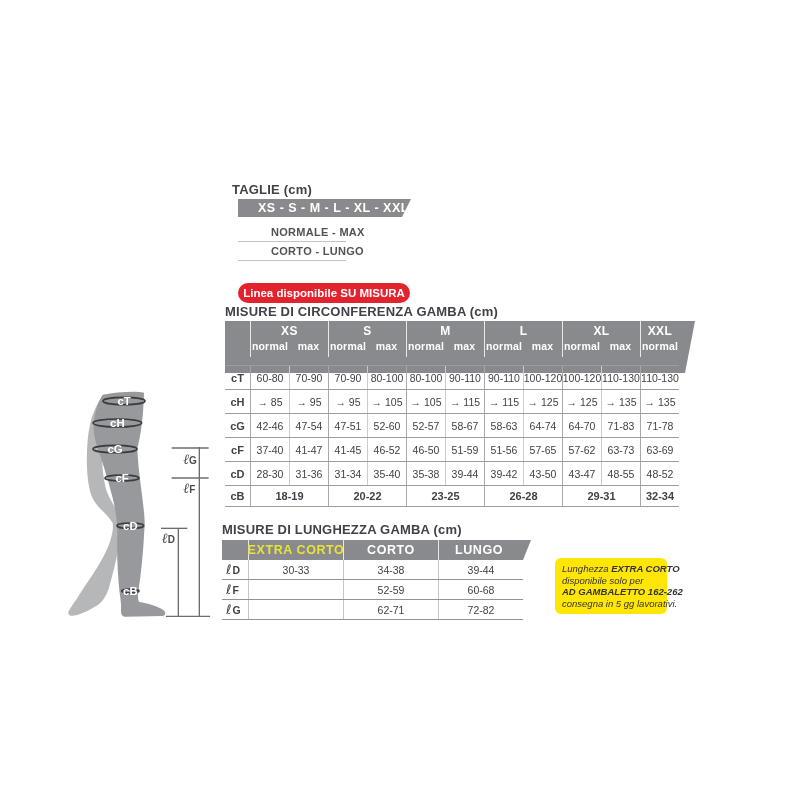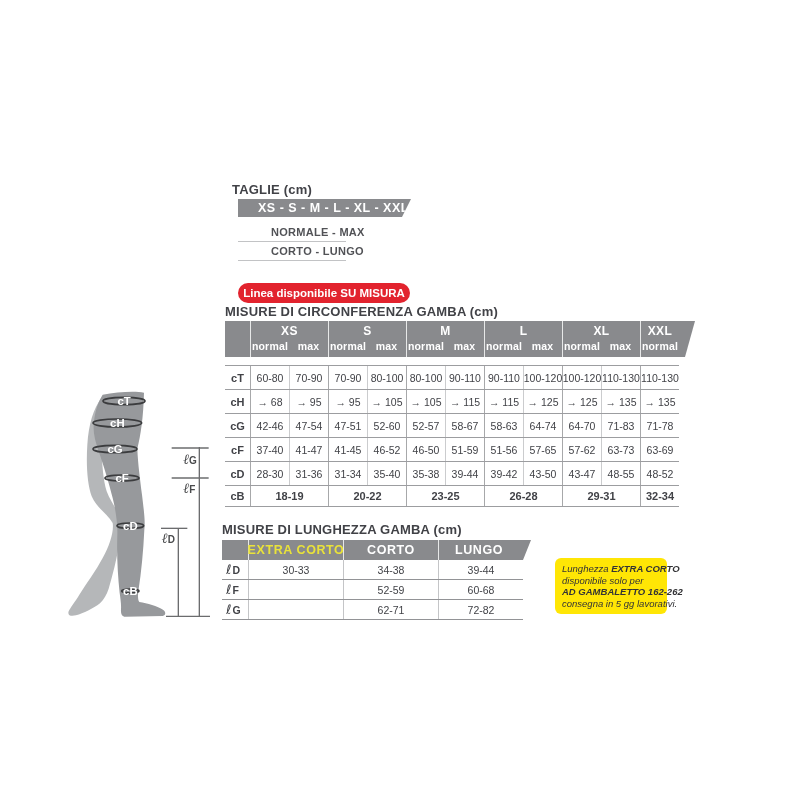--- a/index.html
+++ b/index.html
@@ -21,21 +21,21 @@
   }
   .mini-label{font-size:11px;font-weight:bold;color:#515256;letter-spacing:.3px;white-space:nowrap;margin-left:23px;}
   .thin-line{height:1px;background:#c2c3c5;}
   .red-banner{
     left:238px;top:267px;width:172px;height:20px;background:#e2232e;border-radius:10px;
     color:#fff;font-weight:bold;font-size:11.5px;line-height:20px;text-align:center;white-space:nowrap;margin-top:16px;
   }
 
   
   #circ-header{
-    left:225px;top:321px;width:470px;height:36px;background:#898a8d;
+    left:225px;top:321px;width:470px;height:52px;background:#898a8d;
     clip-path:polygon(0 0,100% 0,calc(100% - 10px) 100%,0 100%);
     display:grid;grid-template-columns:25px repeat(11,39px) 1fr;
     grid-template-rows:19px 17px;color:#fff;font-weight:bold;
   }
   .sz-cell{grid-row:1;display:flex;align-items:center;justify-content:center;
     font-size:12px;border-left:1px solid rgba(255,255,255,.8);letter-spacing:.4px;}
   .sub-cell{grid-row:2;display:flex;align-items:flex-start;justify-content:center;
     font-size:10.5px;letter-spacing:.2px;text-align:right;}
   .sub-first{border-left:1px solid rgba(255,255,255,.8);}
   #circ-body{left:225px;top:365px;width:454px;border-top:1px solid #9c9da0;}
@@ -190,21 +190,21 @@
       <div class="c-cell vb-dark">80-100</div>
       <div class="c-cell vb-light">90-110</div>
       <div class="c-cell vb-dark">90-110</div>
       <div class="c-cell vb-light">100-120</div>
       <div class="c-cell vb-dark">100-120</div>
       <div class="c-cell vb-light">110-130</div>
       <div class="c-cell vb-dark">110-130</div>
     </div>
     <div class="c-row">
       <div class="c-cell c-label">cH</div>
-      <div class="c-cell vb-dark">→ 68</div>
+      <div class="c-cell vb-dark">→ 85</div>
       <div class="c-cell vb-light">→ 95</div>
       <div class="c-cell vb-dark">→ 95</div>
       <div class="c-cell vb-light">→ 105</div>
       <div class="c-cell vb-dark">→ 105</div>
       <div class="c-cell vb-light">→ 115</div>
       <div class="c-cell vb-dark">→ 115</div>
       <div class="c-cell vb-light">→ 125</div>
       <div class="c-cell vb-dark">→ 125</div>
       <div class="c-cell vb-light">→ 135</div>
       <div class="c-cell vb-dark">→ 135</div>

